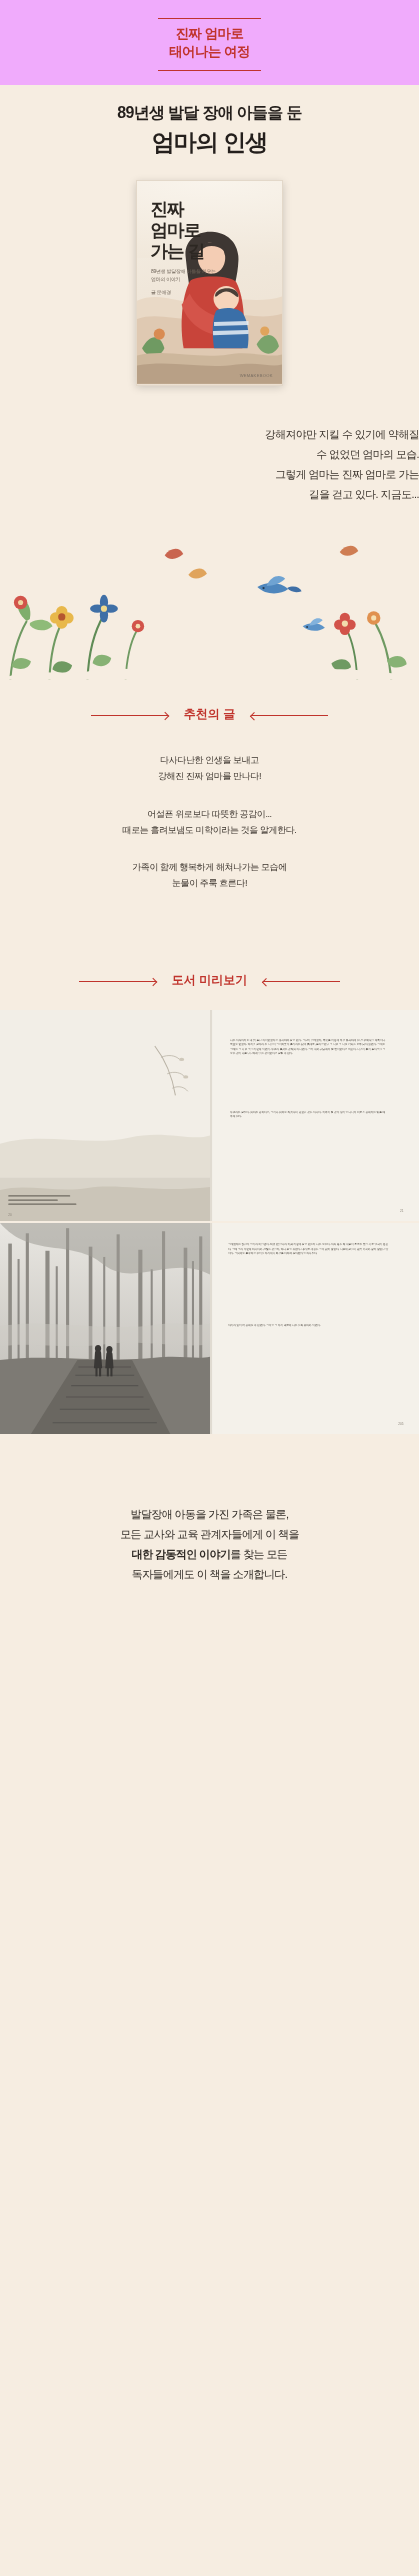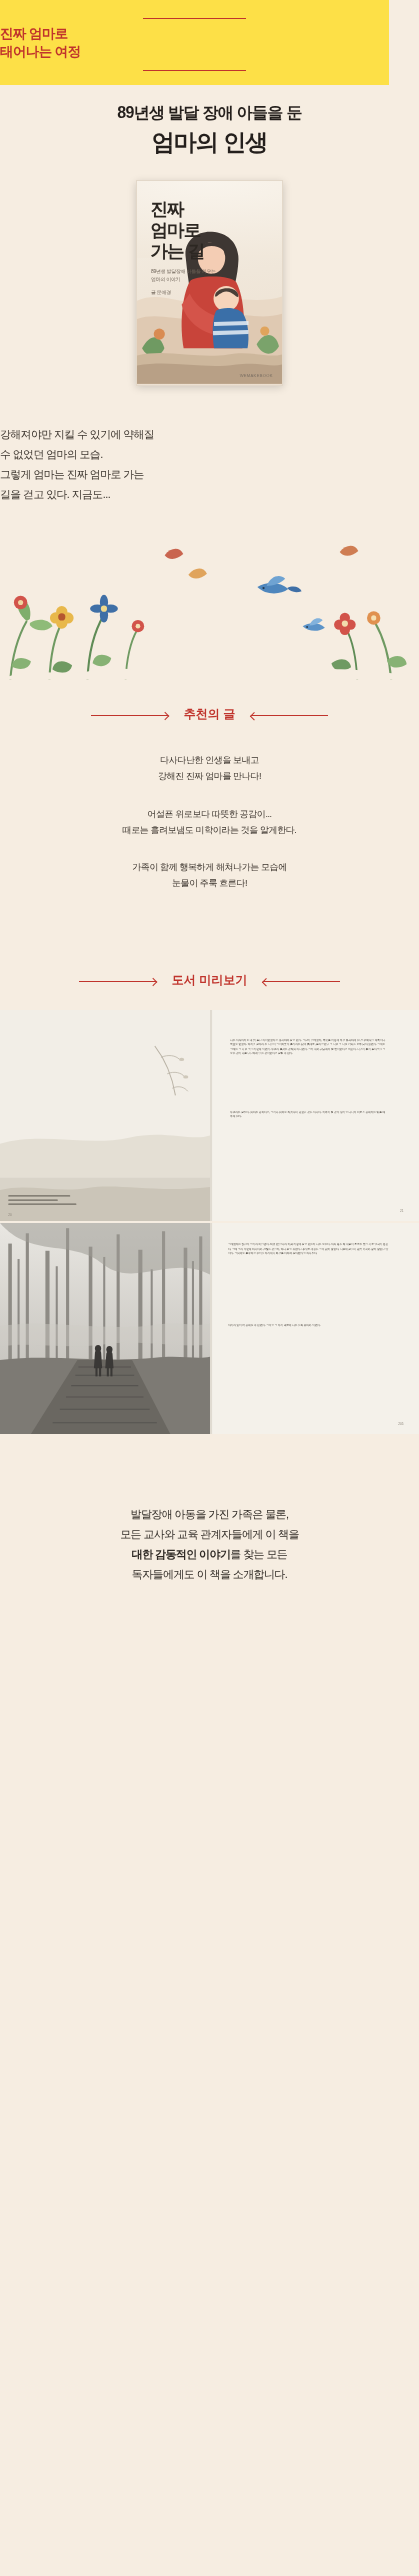--- a/index.html
+++ b/index.html
@@ -12,23 +12,24 @@
   .page {
     width: 419px;
     min-height: 2780px;
     background: #f6ede1;
     position: relative;
     overflow: hidden;
   }
 
   
   .top-banner {
-    width: 389px;
-    background: #fde047;
+    width: 419px;
+    background: #f0abfc;
     padding: 17.5px 0 13.4px;
+    text-align: center;
     position: relative;
   }
   .top-banner .rule {
     width: 103px;
     height: 1.5px;
     background: #c0342c;
     margin: 0 auto;
   }
   .top-banner .rule.bottom { margin-top: 7.2px; }
   .top-banner-text {
@@ -124,21 +125,21 @@
     color: #7b6f63;
     z-index: 6;
   }
   
   .cover-illu { position: absolute; inset: 0; z-index: 3; }
 
   
   .quote-block {
     position: relative;
     padding: 29px 0 20.6px;
-    text-align: left;
+    text-align: right;
     z-index: 4;
   }
   .quote-block p {
     font-size: 10.8px;
     color: #3a332c;
     line-height: 1.84;
     letter-spacing: -0.5px;
   }
 
   

